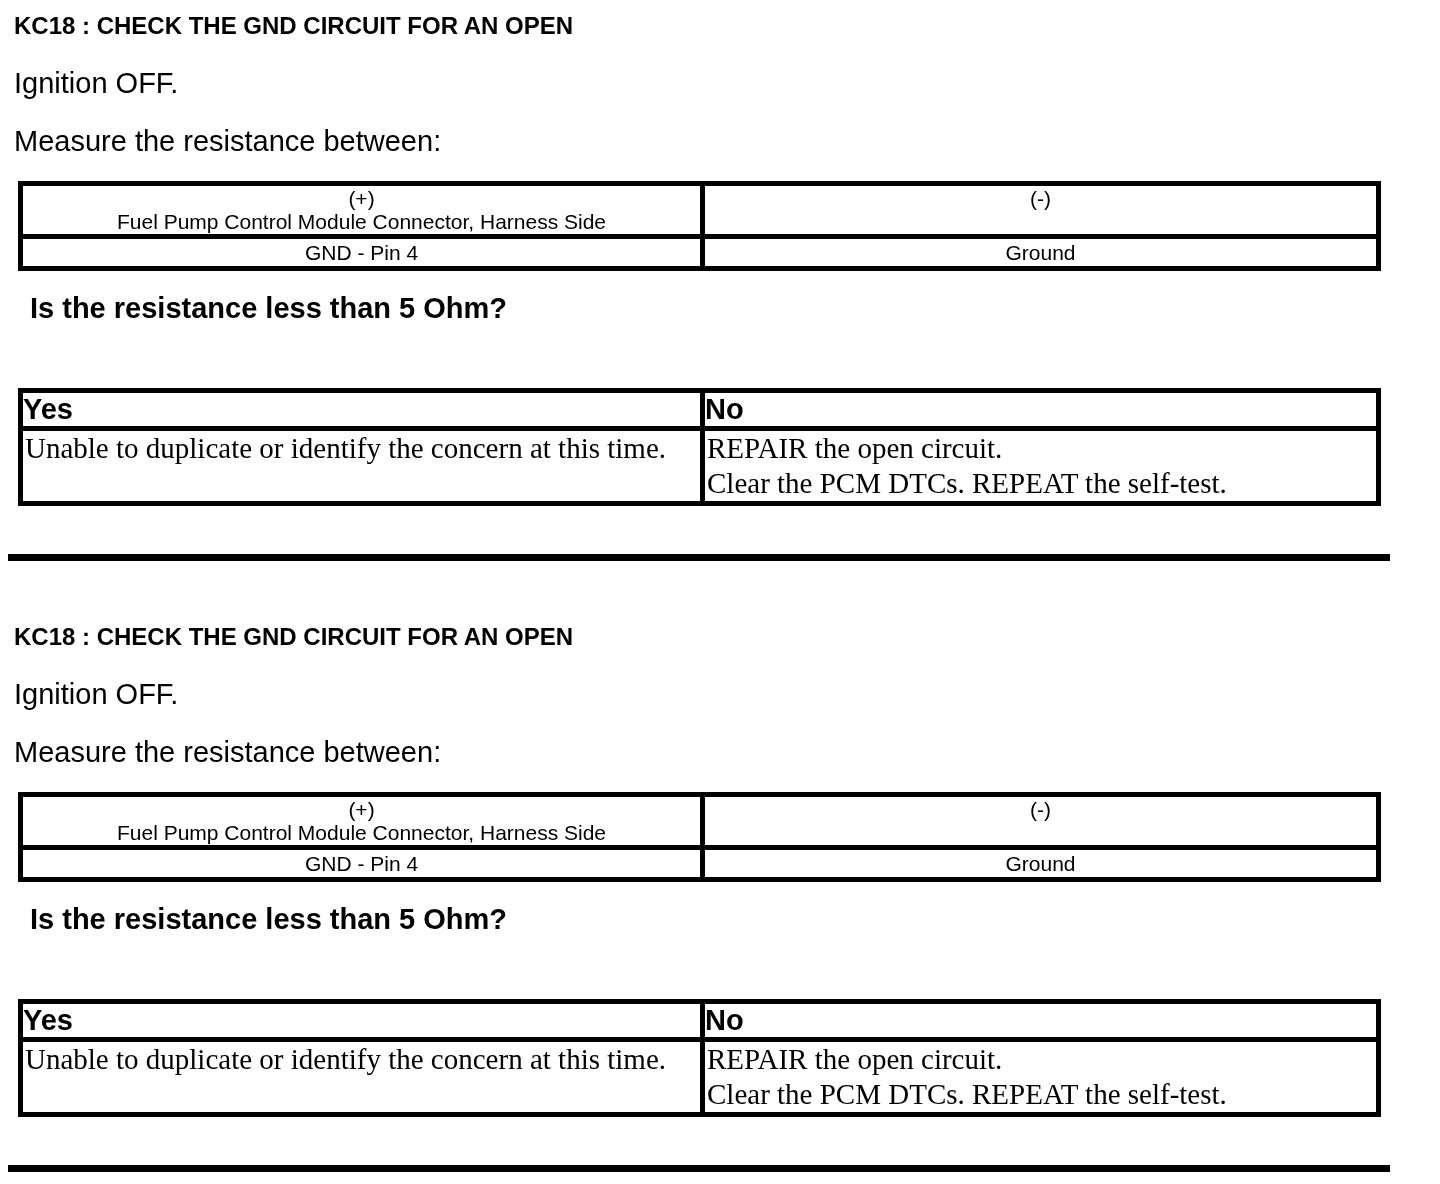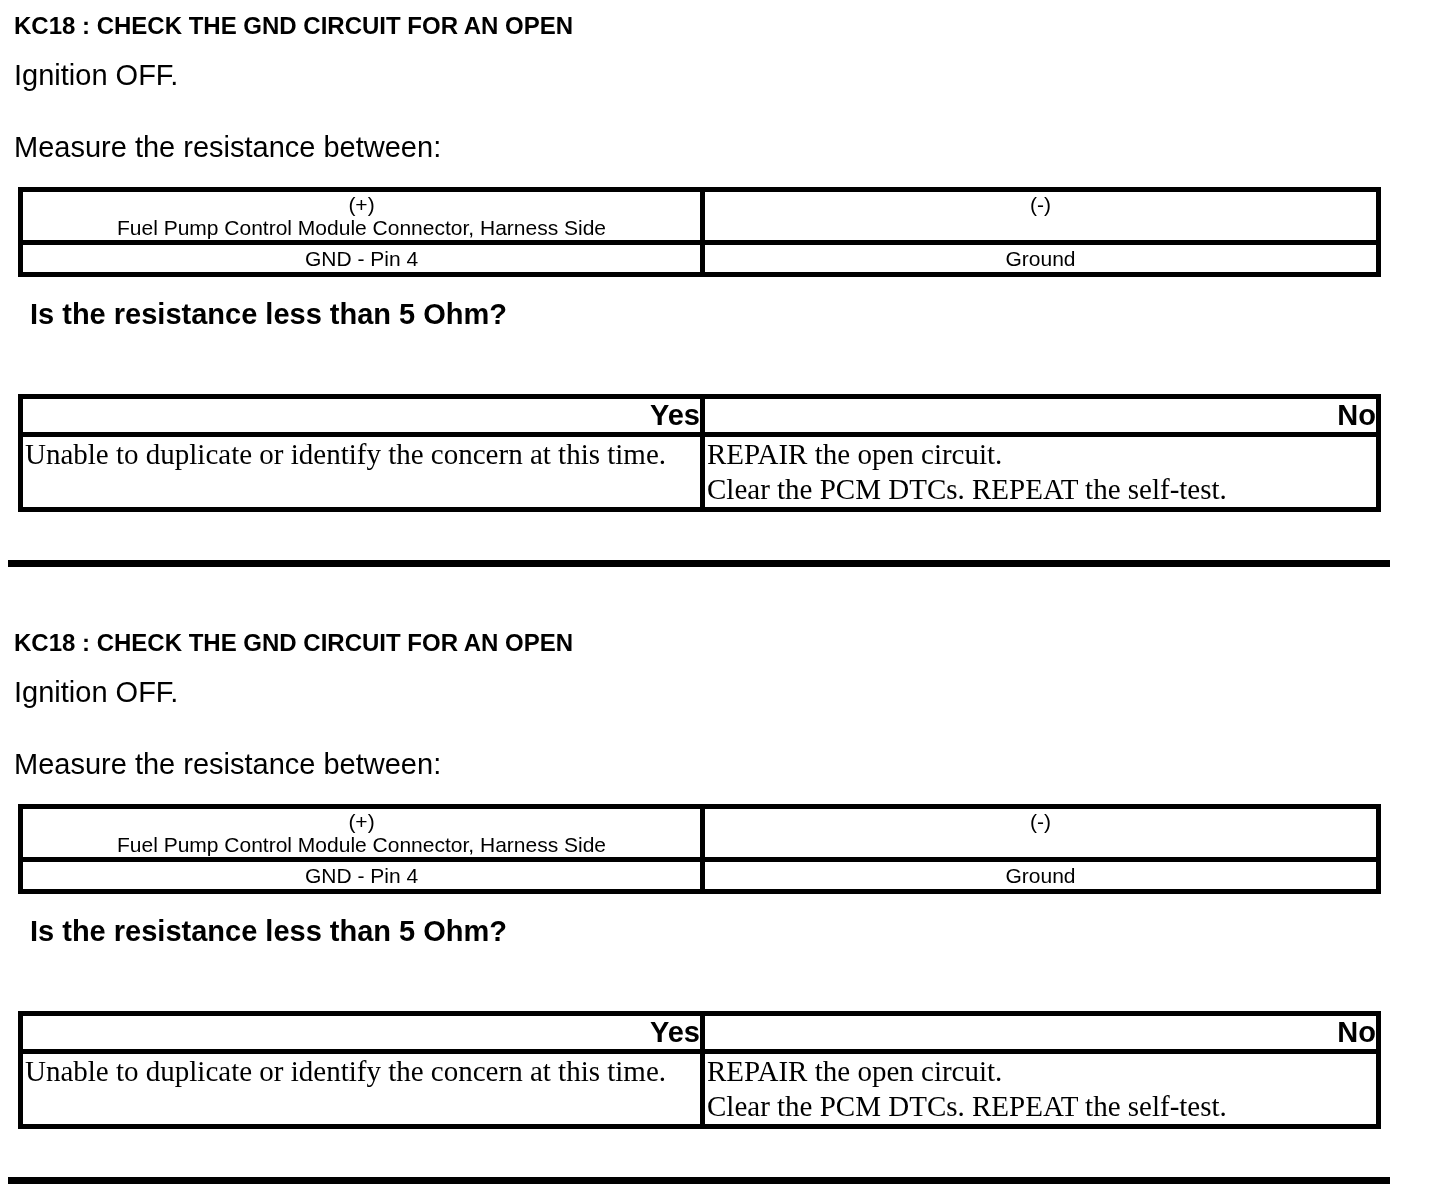--- a/index.html
+++ b/index.html
@@ -26,22 +26,22 @@
       font-size: 24px;
       font-weight: 700;
       line-height: 27px;
     }
     .body-line {
       margin: 0;
       font-size: 29px;
       line-height: 31px;
       font-weight: 400;
     }
-    .body-line.ignition { margin-top: 21px; }
-    .body-line.measure  { margin-top: 41px; }
+    .body-line.ignition { margin-top: 29px; }
+    .body-line.measure  { margin-top: 27px; }
 
     table {
       border-collapse: collapse;
       table-layout: fixed;
       width: 1363px;
       margin-left: 4px;
     }
     td, th {
       border: 5px solid #000000;
       overflow: hidden;
@@ -64,21 +64,21 @@
       font-size: 29px;
       font-weight: 700;
       line-height: 30px;
     }
 
     .decision-table { margin-top: 65px; }
     .decision-table th {
       font-size: 29px;
       font-weight: 700;
       line-height: 29px;
-      text-align: right;
+      text-align: left;
       padding: 2px 0;
       margin-top: 22px;
     }
     .decision-table td {
       font-size: 29px;
       line-height: 35px;
       font-weight: 400;
       text-align: left;
       vertical-align: top;
       padding: 0 2px;

